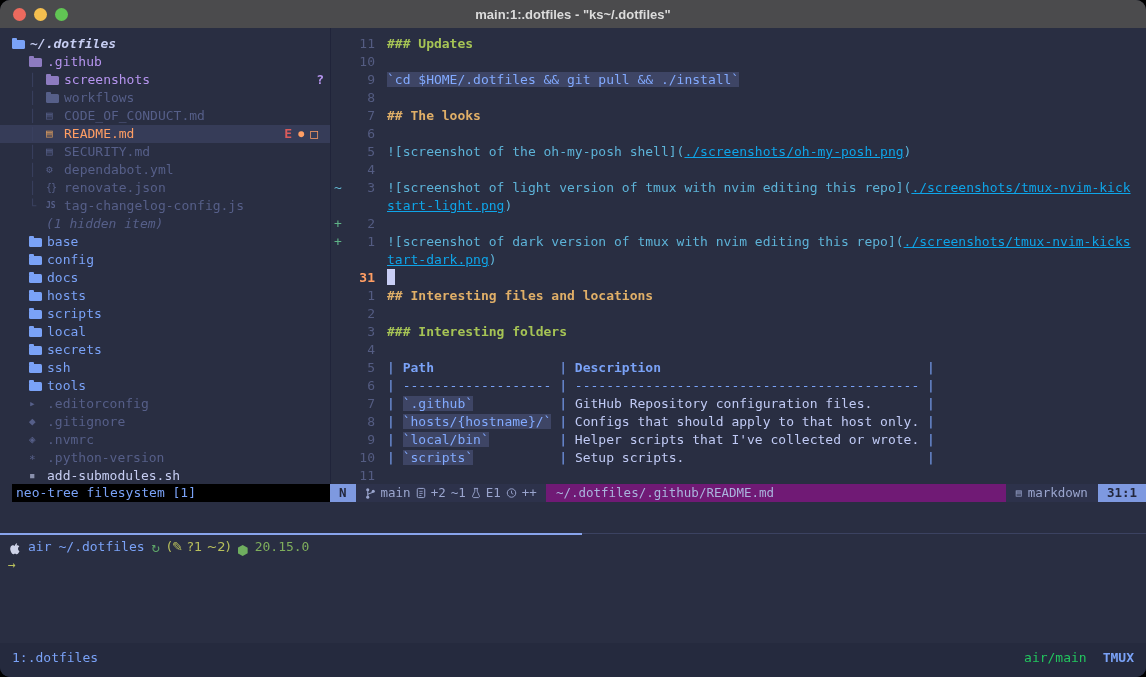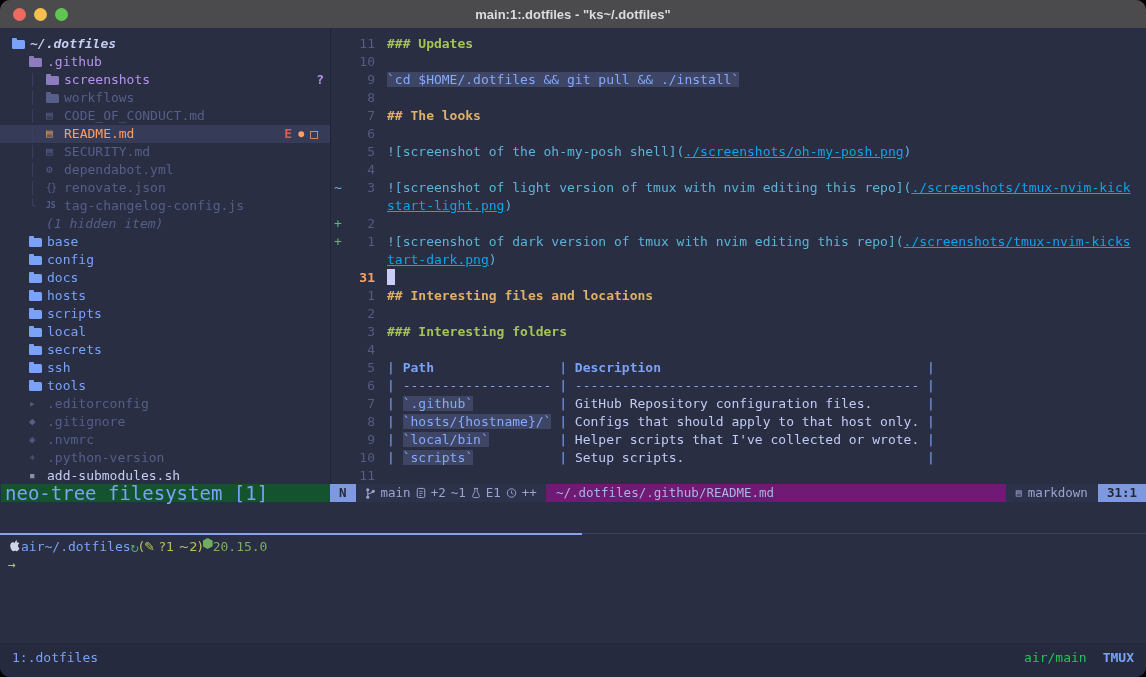--- a/index.html
+++ b/index.html
@@ -26,22 +26,22 @@
   .ic-blue{background:#7aa2f7}.ic-purple{background:#8d7bc0}.ic-gray{background:#565f89}
   .lb-root{color:#c6cdf2;font-weight:bold;font-style:italic;}
   .lb-purple{color:#b594ee}.lb-gray{color:#565f89}.lb-blue{color:#7aa2f7}
   .lb-orange{color:#ff9e64}.lb-white{color:#c6cdf2}
   .lb-hidden{color:#565f89;font-style:italic;}
   .marks{margin-left:auto;padding-right:12px;display:flex;gap:6px;align-items:center;}
   .mk-e{color:#db5b5b;font-weight:bold;}
   .mk-dot{color:#ff9e64;font-size:10px;}
   .mk-sq{color:#ff9e64;}
   .mk-q{color:#b594ee;font-weight:bold;padding-right:6px;}
-  .ntbar{position:absolute;left:1px;top:484px;width:330px;height:18px;line-height:18px;background:#14532d;
-    color:#7aa2f7;font-size:19px;padding-left:4px;box-sizing:border-box;}
+  .ntbar{position:absolute;left:12px;top:484px;width:330px;height:18px;line-height:18px;background:#000000;
+    color:#7aa2f7;font-size:13px;padding-left:4px;box-sizing:border-box;}
   
   .editor{position:absolute;left:330px;top:28px;width:816px;height:456px;padding-top:7px;box-sizing:border-box;
     border-left:1px solid #20243a;}
   .eline{height:18px;line-height:18px;font-size:13px;display:flex;white-space:pre;}
   .esign{width:13px;padding-left:3px;flex:none;}
   .sg-change{color:#63b8d4}.sg-add{color:#5fb387}
   .enum{width:28px;flex:none;text-align:right;color:#545c82;}
   .enum.cur{color:#ff9e64;font-weight:bold;}
   .econtent{padding-left:12px;}
   .seg-g{color:#a6c455;font-weight:bold;}
@@ -61,21 +61,21 @@
   .sl-git svg{flex:none;}
   .sl-path{background:#701a75;color:#aab4dd;flex:1;padding:0 10px;overflow:hidden;}
   .sl-ft{background:#2d324b;color:#9aa5ce;display:flex;align-items:center;gap:6px;padding:0 10px;}
   .sl-pos{background:#7e99e0;color:#23273c;font-weight:bold;padding:0 9px;}
   .mdbox{color:#9aa5ce;font-size:10px;}
   
   .pane-divider{position:absolute;top:533px;left:0;height:2px;}
   .pd-bright{width:582px;background:#88a4ec;position:absolute;left:0;top:0;height:2px;}
   .pd-dim{position:absolute;left:582px;right:0;top:0;height:1px;background:#3b4261;width:564px;}
   .prompt{position:absolute;left:8px;top:538px;height:18px;line-height:18px;font-size:13px;display:flex;
-    align-items:flex-start;white-space:pre;}
+    align-items:flex-end;gap:7px;white-space:pre;}
   .p-host{color:#7aa2f7}.p-cwd{color:#7aa2f7}
   .p-sync{color:#5da368;font-size:14px;}
   .p-git{color:#b9c05c;font-family:"DejaVu Sans","DejaVu Sans Mono",sans-serif;font-size:13px;}
   .p-node{color:#7fae5c}
   .hex{display:inline-block;width:10px;height:11px;background:#6fae5f;
     clip-path:polygon(50% 0,100% 25%,100% 75%,50% 100%,0 75%,0 25%);}
   .p-arrow{position:absolute;left:8px;top:556px;height:18px;line-height:18px;font-size:13px;color:#b9c05c;}
   
   .tmuxbar{position:absolute;left:0;bottom:0;width:100%;height:34px;background:#252a3e;box-sizing:border-box;
     padding:6px 12px 0 12px;display:flex;font-size:13px;line-height:18px;}

